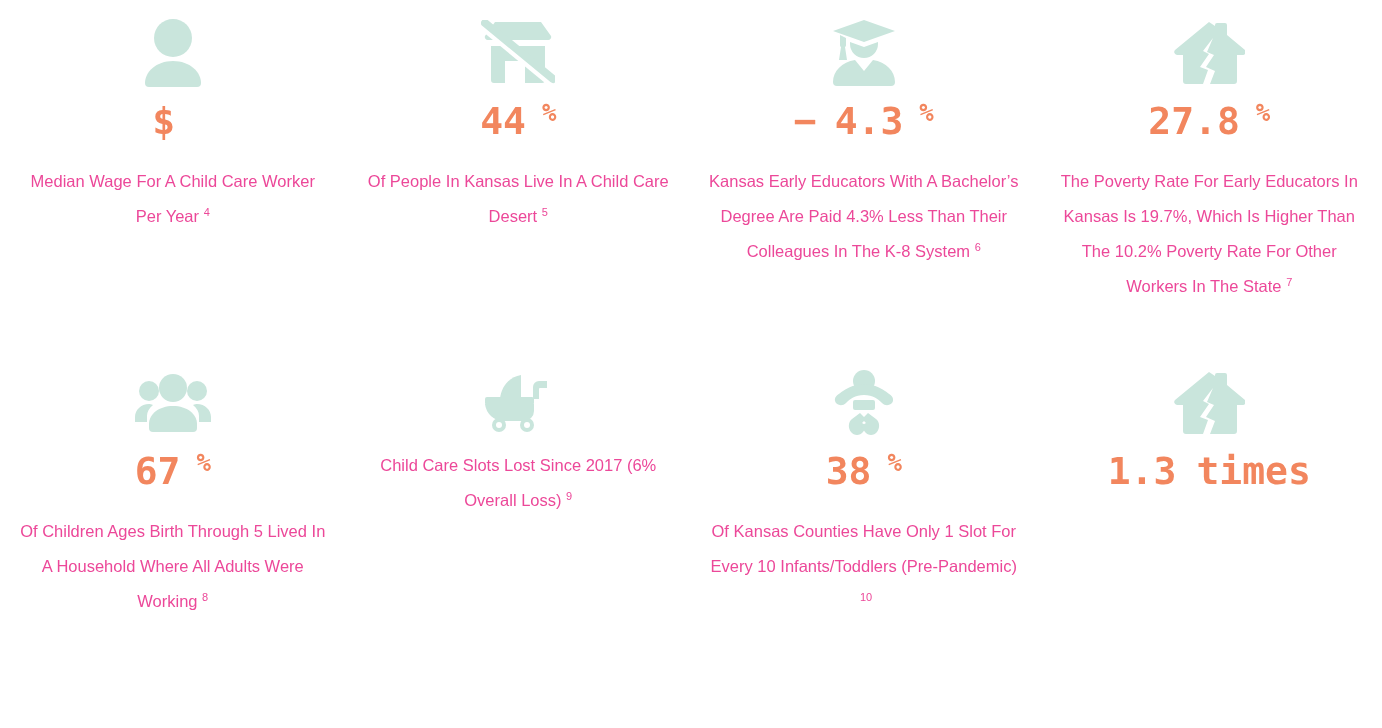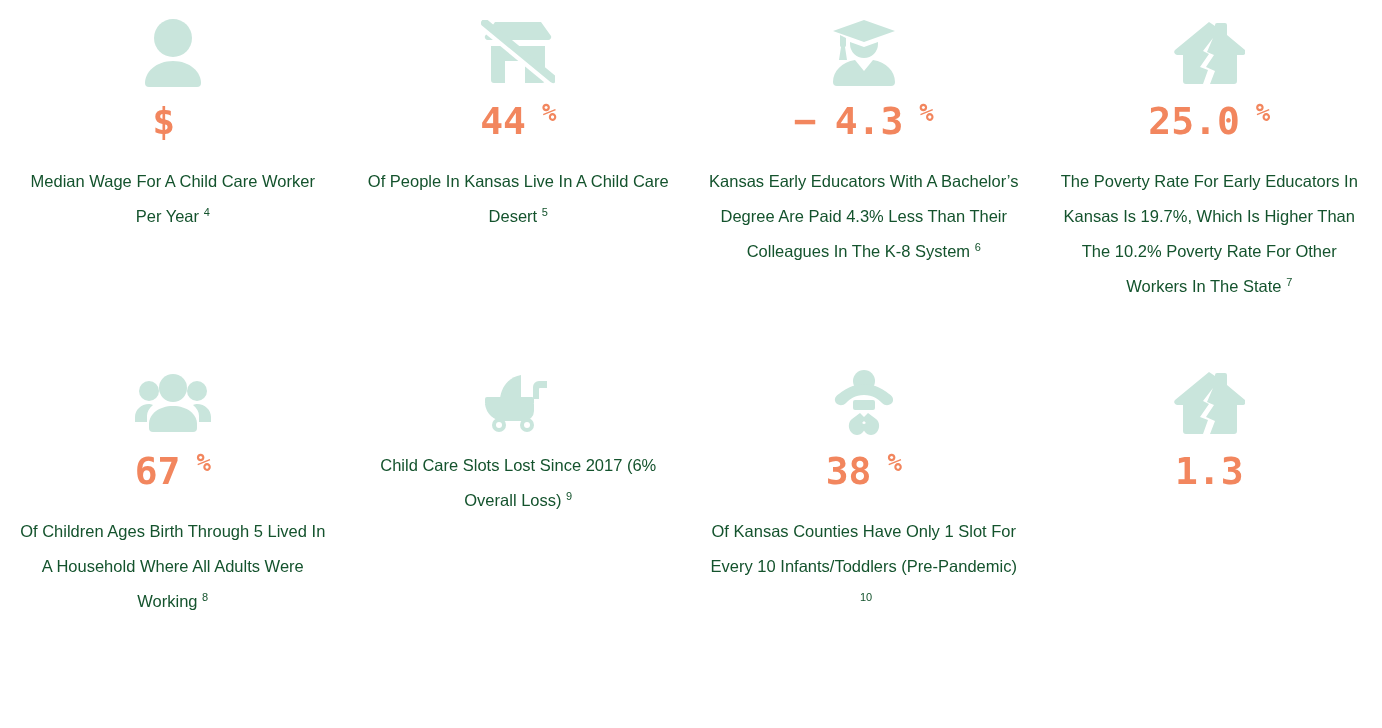--- a/index.html
+++ b/index.html
@@ -61,21 +61,21 @@
   }
   .stat-value .unit-word {
     font-size: 38px;
     margin-left: 20px;
   }
 
   
   .stat-caption {
     font-size: 16.5px;
     line-height: 35px;
-    color: #14532d;
+    color: #ec4899;
     max-width: 312px;
     font-weight: normal;
   }
   .stat-caption.sentence-case {
     max-width: 300px;
     font-size: 16px;
   }
   .stat-caption sup {
     font-size: 11px;
     vertical-align: super;
@@ -146,21 +146,21 @@
 
   <div class="stat-card">
     <div class="stat-icon">
       <svg width="72" height="68" viewBox="0 0 72 68" aria-hidden="true">
         <g fill="#c9e5dc">
           <path d="M36 3 L2 31 a3 3 0 0 0 2 5 h6 v26 a3 3 0 0 0 3 3 h17 l5 -14 l-8 -3 l9 -13 l-6 -3 l10 -13 l-6 14 l7 3 l-8 12 l9 4 l-5 13 h24 a3 3 0 0 0 3 -3 V36 h6 a3 3 0 0 0 2 -5 L54 16 V6 a2 2 0 0 0 -2 -2 h-8 a2 2 0 0 0 -2 2 v1 Z"></path>
         </g>
       </svg>
     </div>
     <div class="stat-value">
-      <span class="num">25.0</span>
+      <span class="num">27.8</span>
       <span class="unit-pct">%</span>
     </div>
     <div class="stat-caption">
       <span>The Poverty Rate For Early Educators In Kansas Is 19.7%, Which Is Higher Than The 10.2% Poverty Rate For Other Workers In The State</span><span class="sup-space"> </span><sup>7</sup>
     </div>
   </div>
 
   <div class="stat-card">
     <div class="stat-icon">
       <svg width="76" height="58" viewBox="0 0 76 58" aria-hidden="true">
@@ -227,16 +227,17 @@
   <div class="stat-card">
     <div class="stat-icon">
       <svg width="72" height="68" viewBox="0 0 72 68" aria-hidden="true">
         <g fill="#c9e5dc">
           <path d="M36 3 L2 31 a3 3 0 0 0 2 5 h6 v26 a3 3 0 0 0 3 3 h17 l5 -14 l-8 -3 l9 -13 l-6 -3 l10 -13 l-6 14 l7 3 l-8 12 l9 4 l-5 13 h24 a3 3 0 0 0 3 -3 V36 h6 a3 3 0 0 0 2 -5 L54 16 V6 a2 2 0 0 0 -2 -2 h-8 a2 2 0 0 0 -2 2 v1 Z"></path>
         </g>
       </svg>
     </div>
     <div class="stat-value">
       <span class="num">1.3</span>
+      <span class="unit-word">times</span>
     </div>
   </div>
 
 </div>
 
 </body></html>

